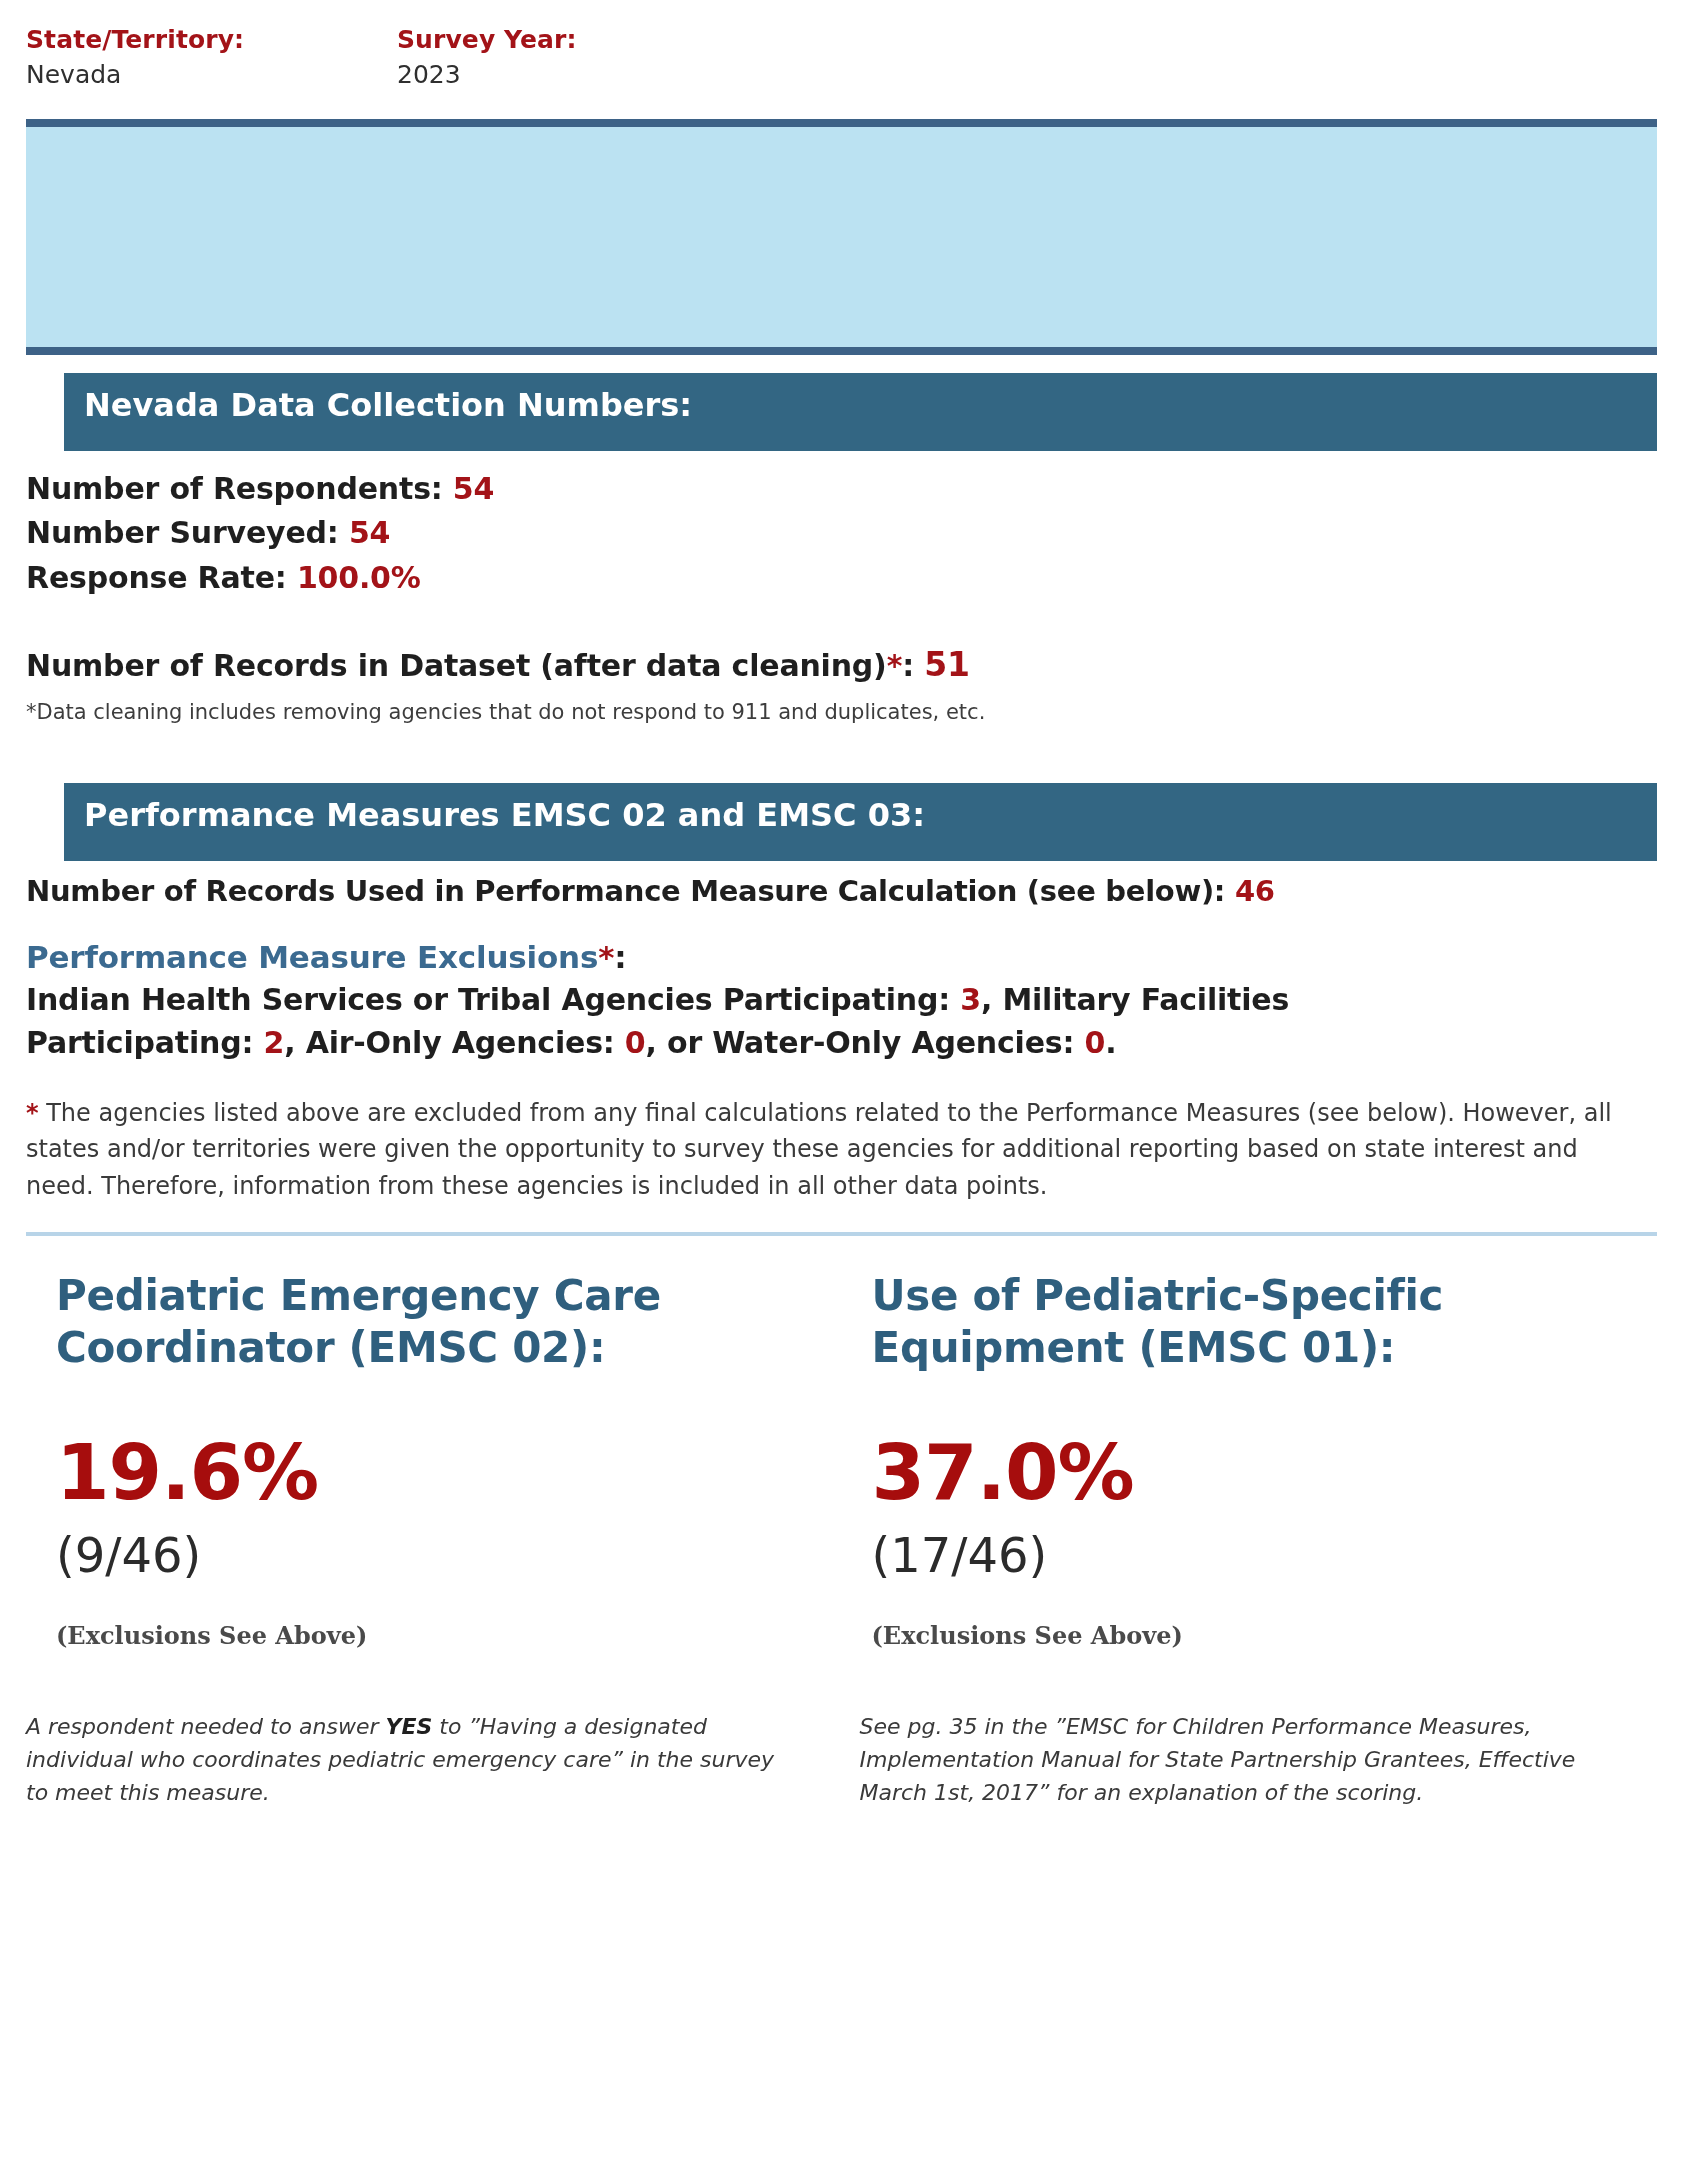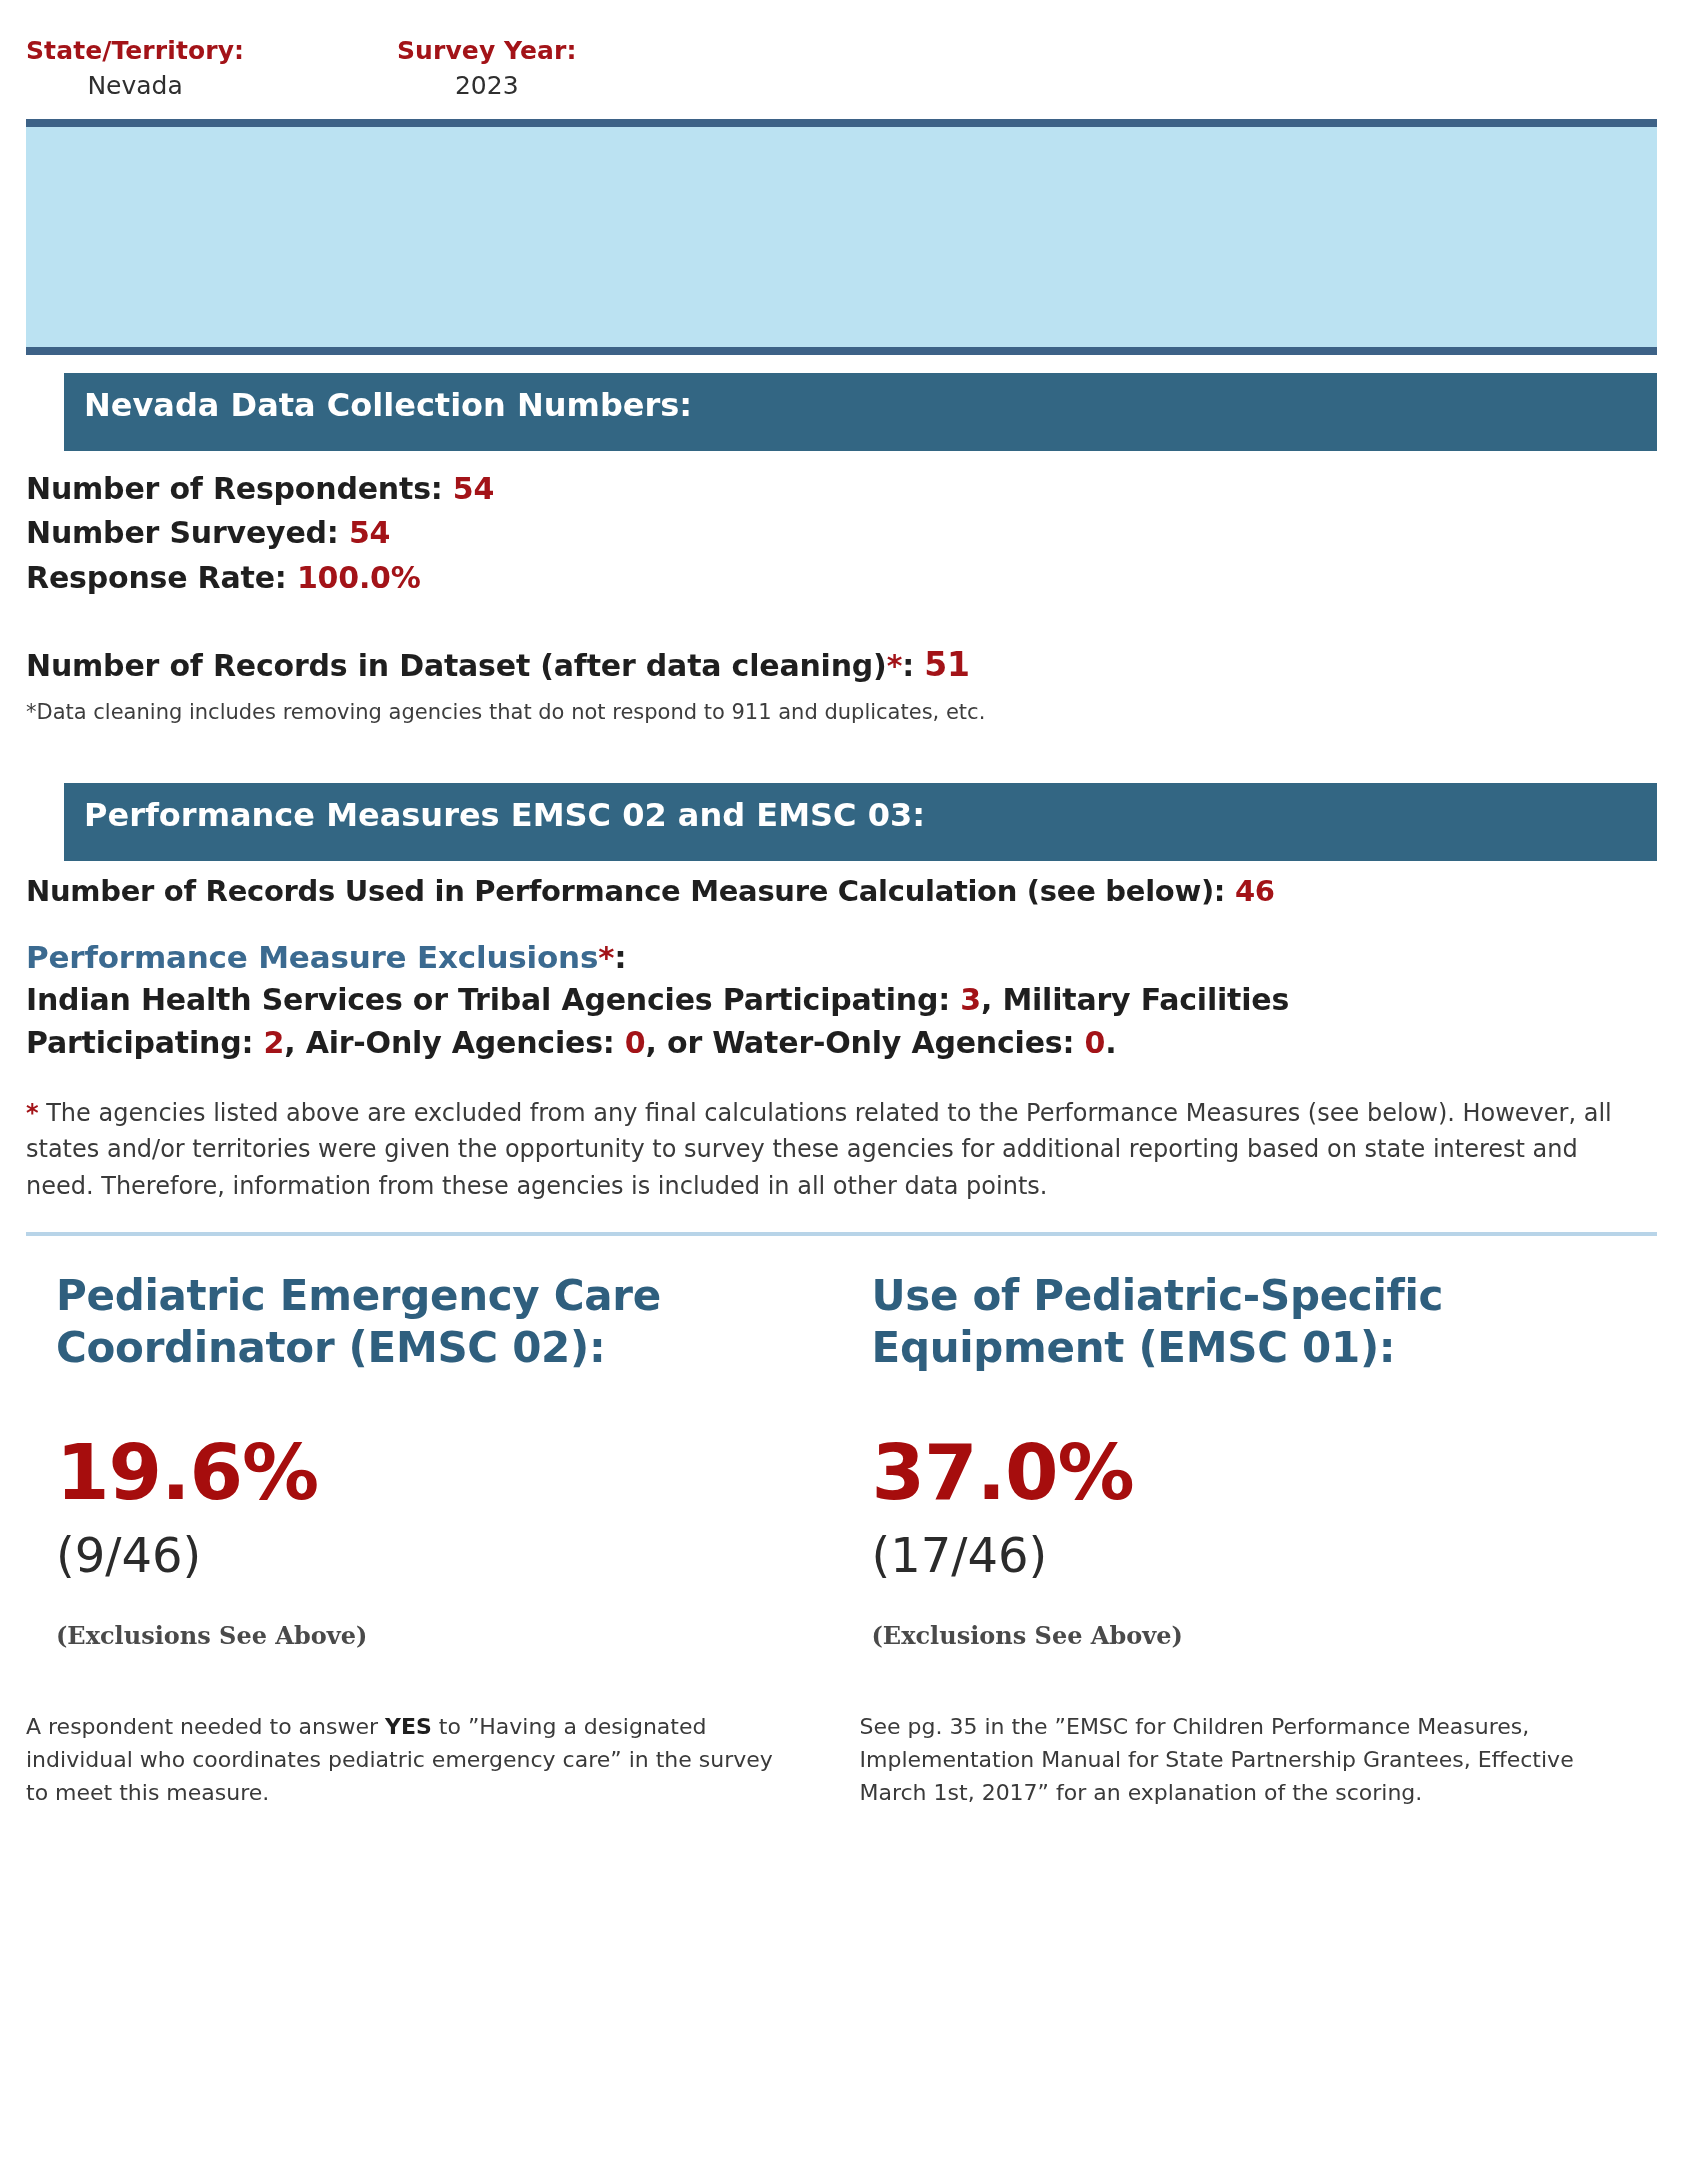--- a/index.html
+++ b/index.html
@@ -26,22 +26,21 @@
 
   
   .meta-row {
     position: relative;
     height: 119px;
     padding-top: 22px;
     box-sizing: border-box;
   }
   .meta-block {
     position: absolute;
-    top: 35px;
-    text-align: center;
+    top: 24px;
   }
   .meta-block.state { left: 0px; }
   .meta-block.year  { left: 371px; }
 
   .meta-label {
     font-weight: bold;
     font-size: 25px;
     color: #a31318;
     letter-spacing: 0.1px;
     line-height: 1.25;
@@ -206,20 +205,21 @@
     color: #4a4a4a;
     padding-top: 40px;
     line-height: 1.2;
   }
 
   
   .bottom-notes {
     display: flex;
     width: 100%;
     padding-top: 59px;
+    font-style: italic;
   }
   .bottom-note {
     flex: 1 1 50%;
     box-sizing: border-box;
     font-size: 22px;
     color: #3a3a3a;
     line-height: 1.5;
     font-weight: normal;
   }
   .bottom-note.left  { padding-right: 59px; }

